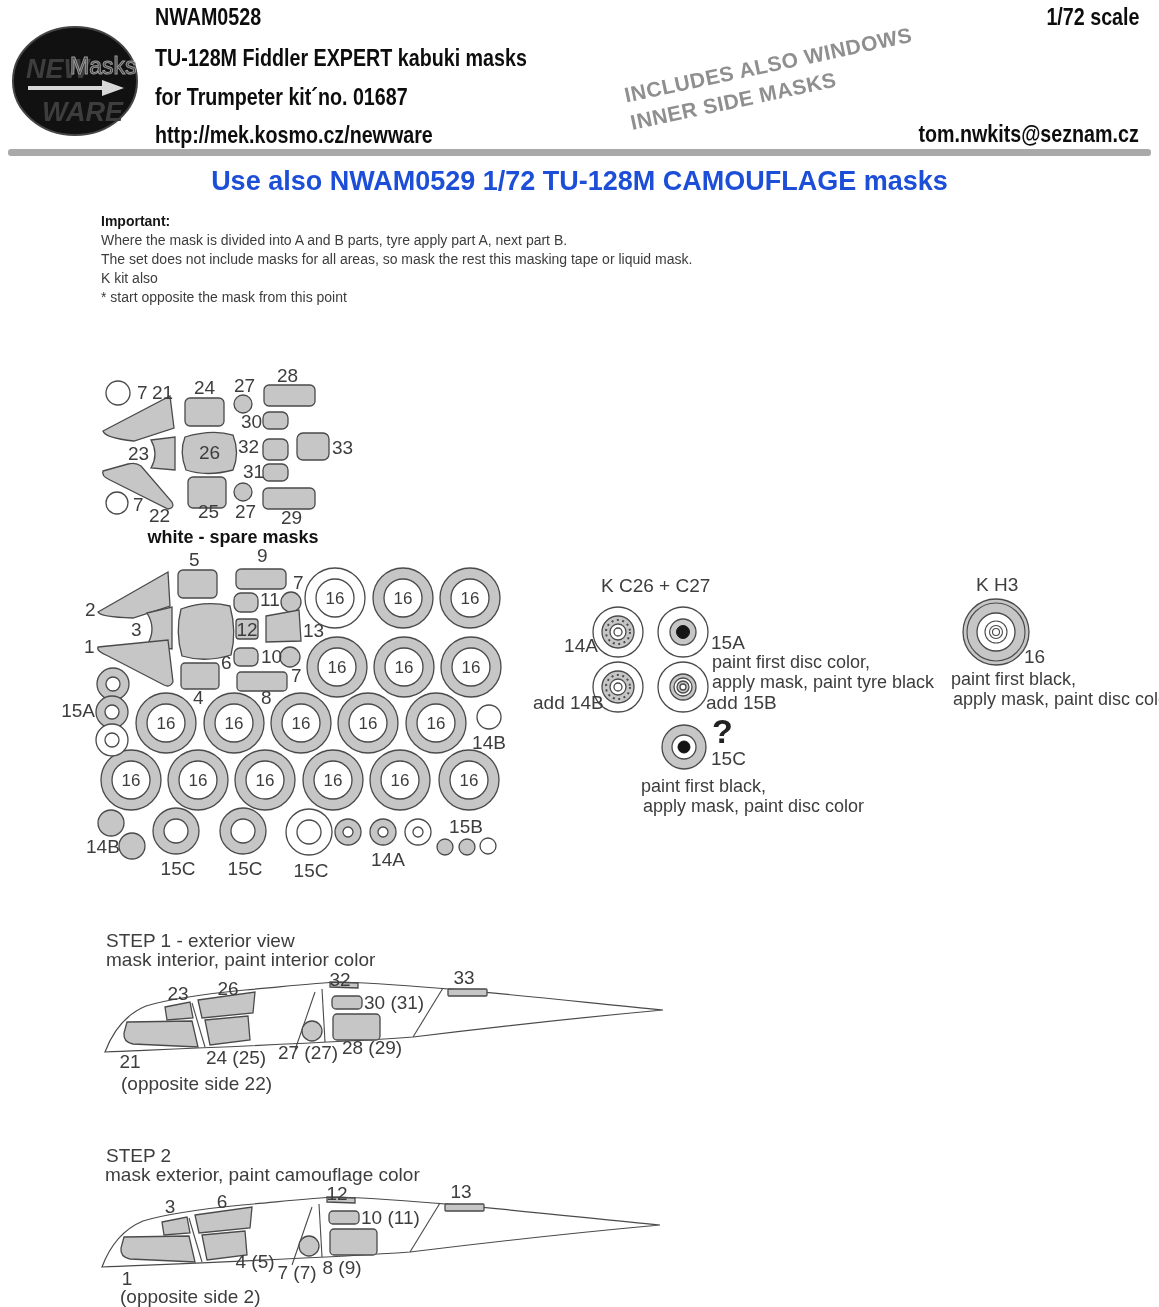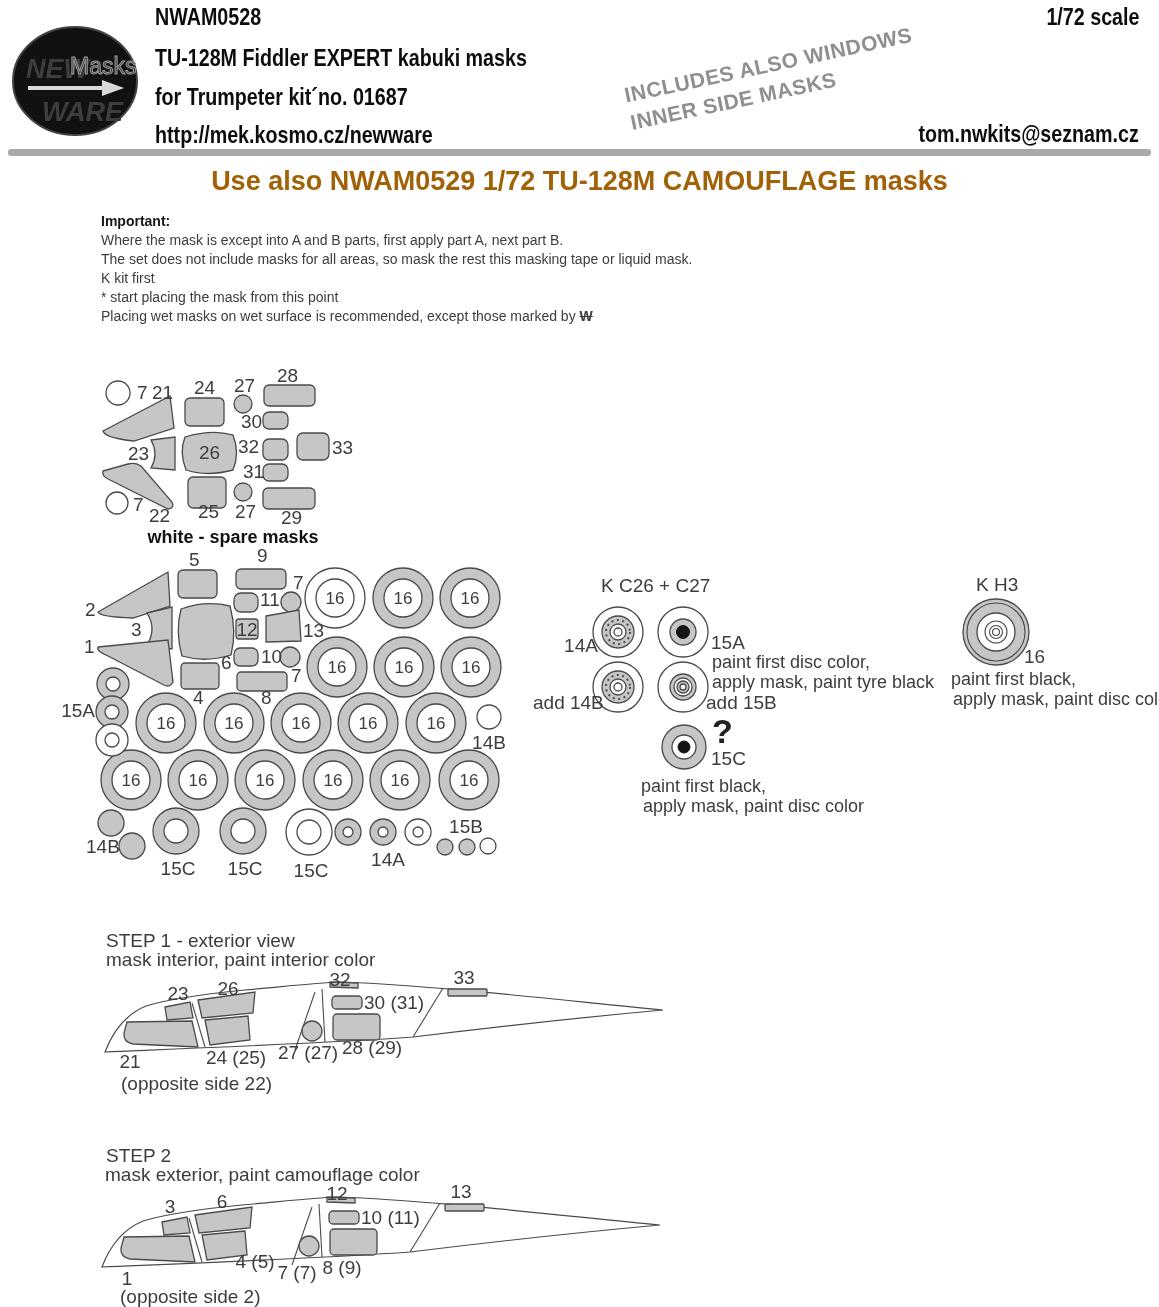--- a/index.html
+++ b/index.html
@@ -7,21 +7,21 @@
         font-family:"Liberation Sans",sans-serif;color:#111;}
   .abs{position:absolute;}
   
   .cond{font-weight:bold;color:#0d0d0d;font-size:24px;white-space:nowrap;
         transform:scaleX(0.82);transform-origin:0 50%;letter-spacing:0px;}
   .cond-r{font-weight:bold;color:#0d0d0d;font-size:24px;white-space:nowrap;
         transform:scaleX(0.82);transform-origin:100% 50%;}
   .watermark{color:#8f8f8f;font-weight:bold;font-size:21px;line-height:28px;
         transform:rotate(-12deg);transform-origin:0 0;letter-spacing:0.5px;white-space:nowrap;}
   .divider{background:#a9a9a9;height:7px;border-radius:3px;}
-  .banner{width:100%;text-align:center;font-weight:bold;font-size:27px;color:#a16207;white-space:nowrap;}
+  .banner{width:100%;text-align:center;font-weight:bold;font-size:27px;color:#1d4ed8;white-space:nowrap;}
   .imp{font-size:14px;color:#3c3c3c;line-height:19px;white-space:nowrap;margin-left:44px;}
   .imp b{color:#161616;}
   .strike{text-decoration:line-through;font-weight:bold;}
   
   svg text{font-family:"Liberation Sans",sans-serif;fill:#3d3d3d;}
   .t{font-size:19px;}
   .ts{font-size:17px;}
   .cap{font-size:18px;font-weight:bold;fill:#121212;}
   .note{font-size:18px;}
   .q{font-size:34px;font-weight:bold;fill:#222;}
@@ -61,25 +61,24 @@
     <div>INCLUDES ALSO WINDOWS</div>
     <div>INNER SIDE MASKS</div>
   </div>
 
   <div class="abs divider" style="left:8px;right:8px;top:149px;"></div>
 
   <div class="abs banner" style="top:166px;left:0;">Use also NWAM0529 1/72 TU-128M CAMOUFLAGE masks</div>
 
   <div class="abs imp" style="left:57px;top:212px;">
     <div><b>Important:</b></div>
-    <div>Where the mask is except into A and B parts, first apply part A, next part B.</div>
+    <div>Where the mask is divided into A and B parts, tyre apply part A, next part B.</div>
     <div>The set does not include masks for all areas, so mask the rest this masking tape or liquid mask.</div>
-    <div>K kit first</div>
-    <div>*  start placing the mask from this point</div>
-    <div><span>Placing wet masks on wet surface is recommended, except those marked by </span><span class="strike">W</span></div>
+    <div>K kit also</div>
+    <div>*  start opposite the mask from this point</div>
   </div>
 
   <svg class="abs" style="left:0;top:0;" width="1159" height="1307" viewBox="0 0 1159 1307">
     <defs>
       <g id="r16g">
         <circle r="30" class="mg"></circle>
           <circle r="19" class="mw"></circle>
         <text class="ts" text-anchor="middle" y="6">16</text>
       </g>
       <g id="r16w">

